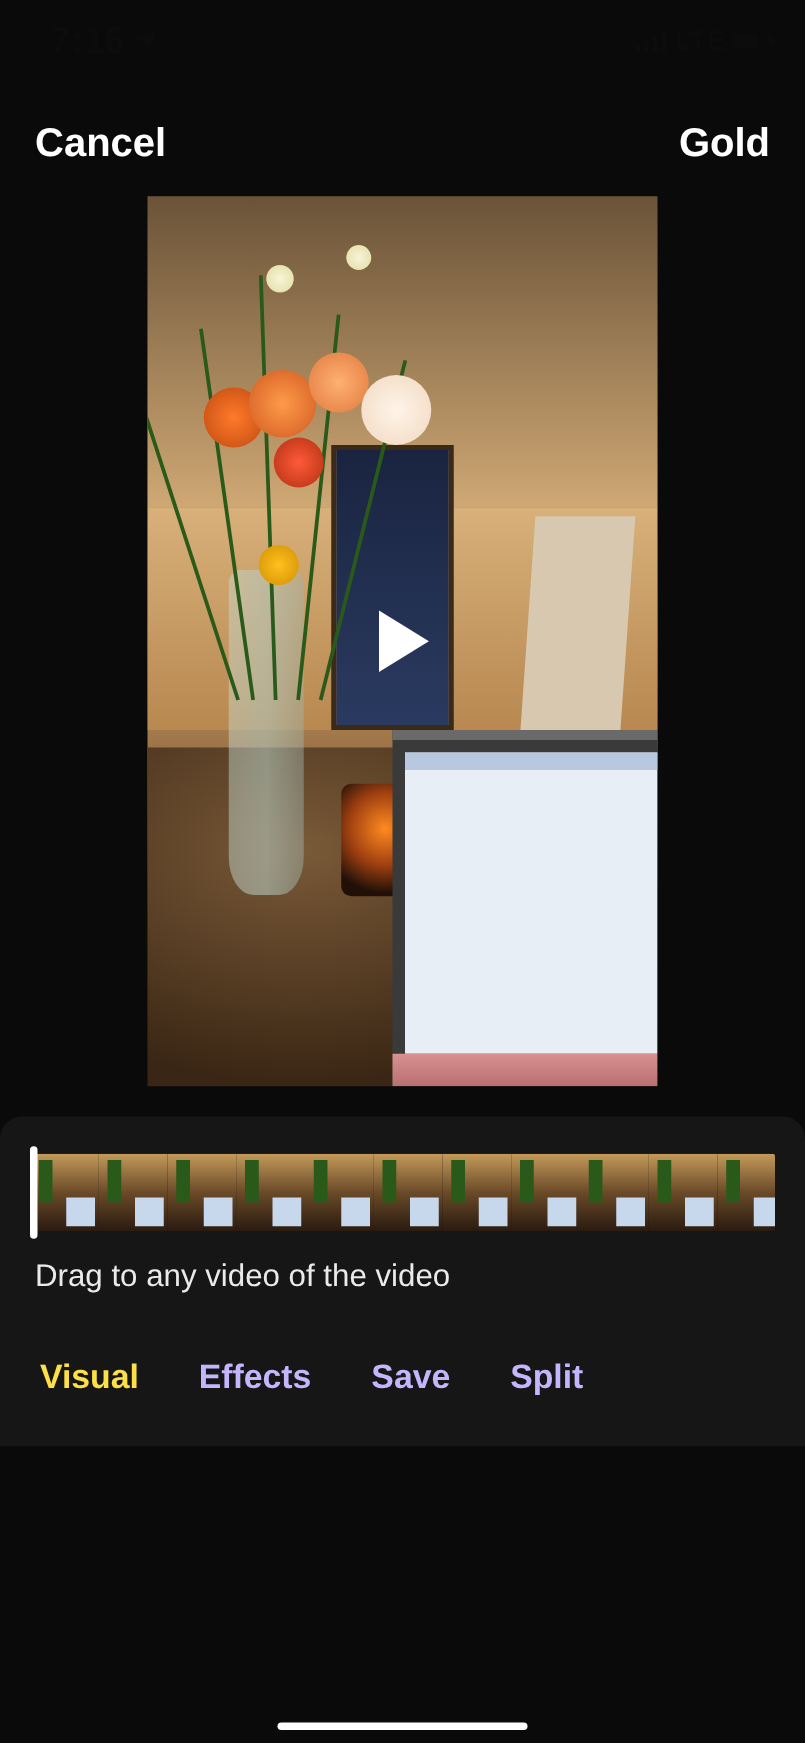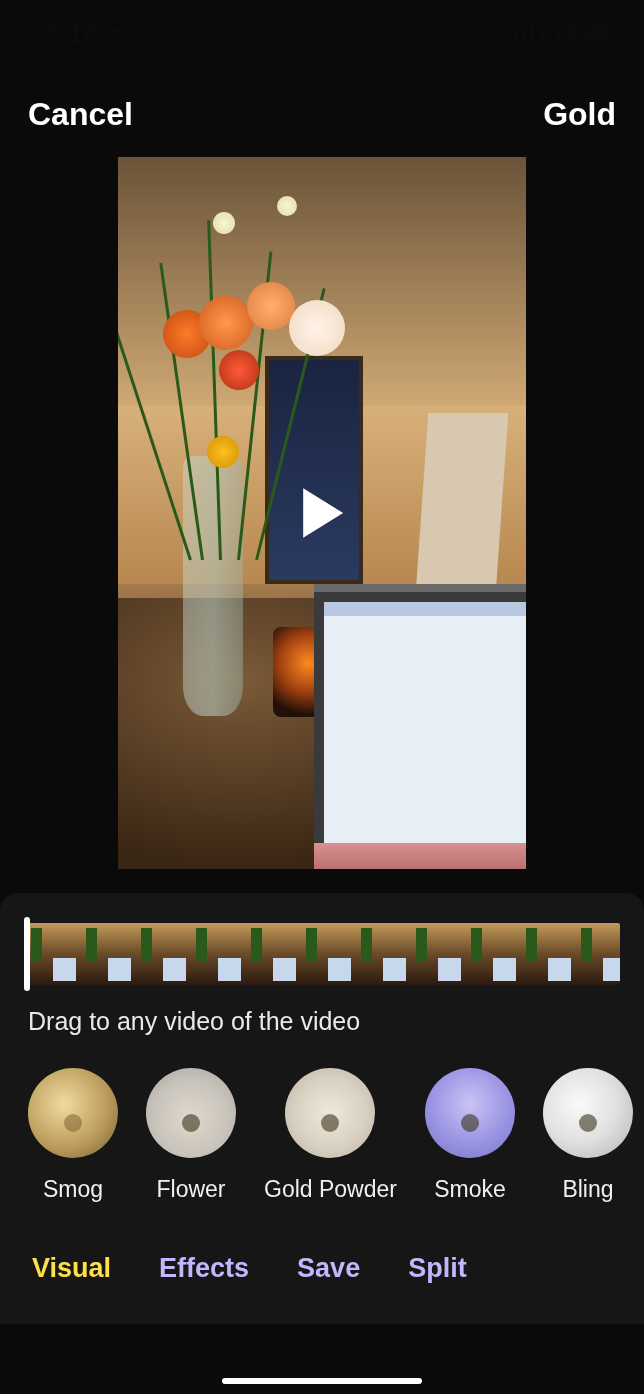--- a/index.html
+++ b/index.html
@@ -319,42 +319,20 @@
         <div class="timeline-frame"></div>
         <div class="timeline-frame"></div>
         <div class="timeline-frame"></div>
         <div class="timeline-frame"></div>
       </div>
     <div class="playhead"></div>
   </div>
 
   <div class="drag-hint">Drag to any video of the video</div>
 
-  <div class="effects-row" id="effects-row">
-      <div class="effect">
-        <div class="effect-thumb thumb-smog"></div>
-        <div class="effect-label">Smog</div>
-      </div>
-      <div class="effect">
-        <div class="effect-thumb thumb-flower"></div>
-        <div class="effect-label">Flower</div>
-      </div>
-      <div class="effect">
-        <div class="effect-thumb thumb-gold"></div>
-        <div class="effect-label">Gold Powder</div>
-      </div>
-      <div class="effect">
-        <div class="effect-thumb thumb-smoke"></div>
-        <div class="effect-label">Smoke</div>
-      </div>
-      <div class="effect">
-        <div class="effect-thumb thumb-bling"></div>
-        <div class="effect-label">Bling</div>
-      </div>
-    </div>
 
   <div class="tabs" id="tabs-row">
       <div class="tab active">Visual</div>
       <div class="tab">Effects</div>
       <div class="tab">Save</div>
       <div class="tab">Split</div>
     </div>
 
 </div>
 

